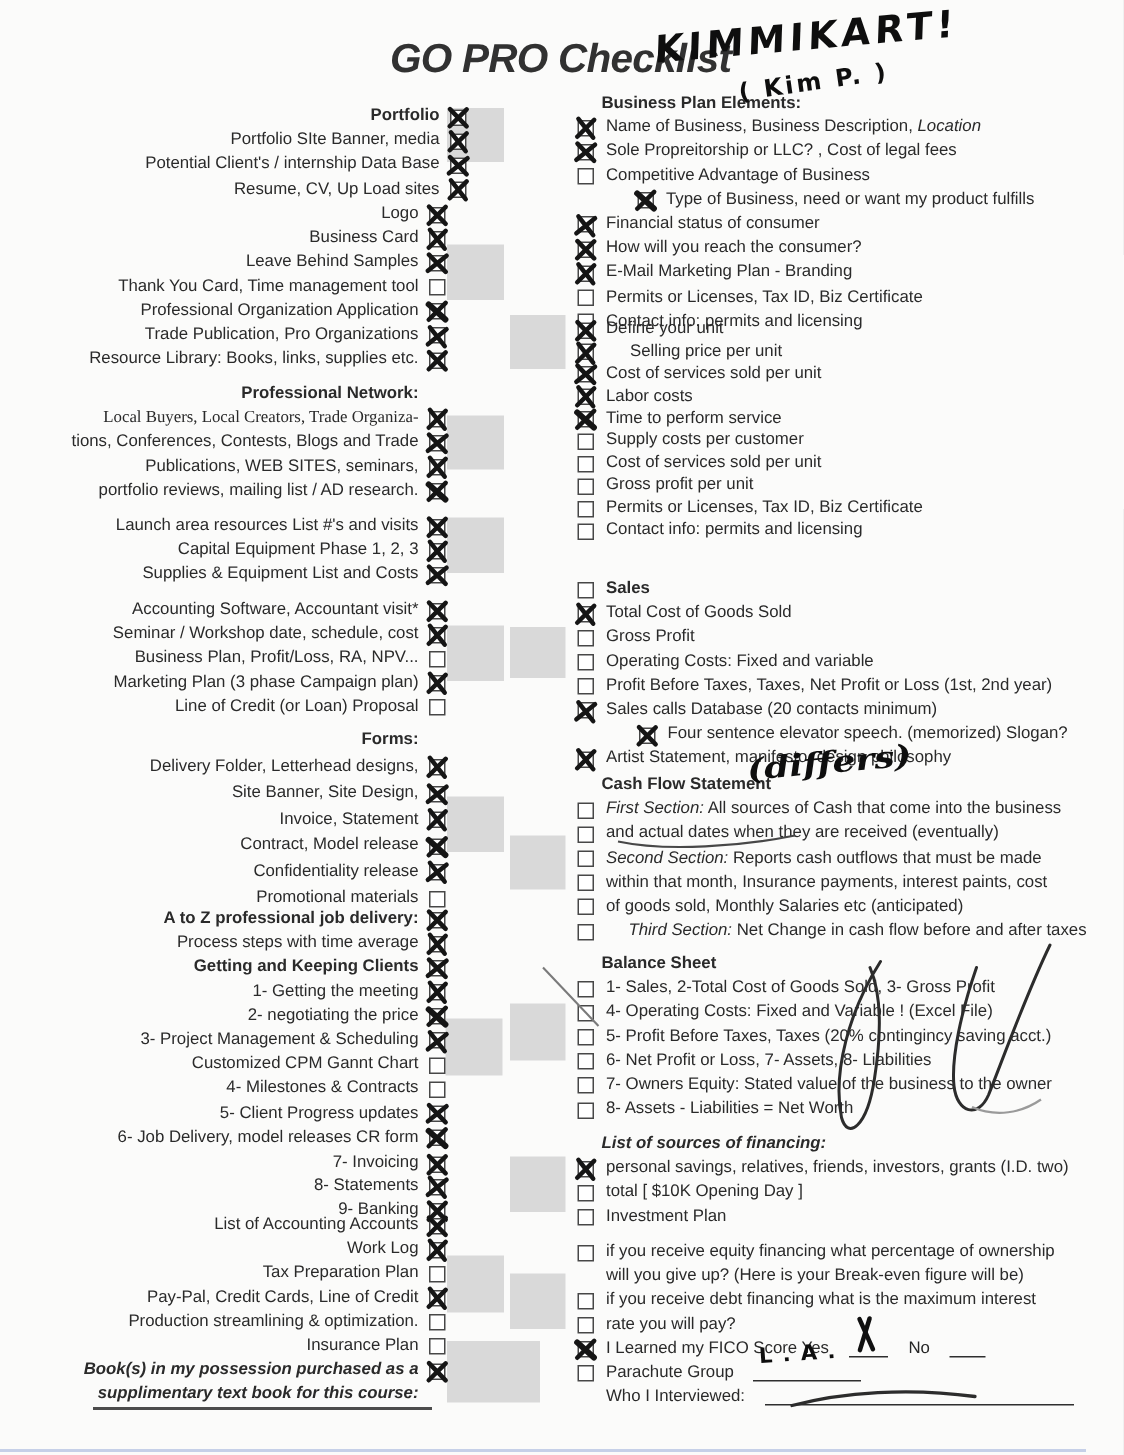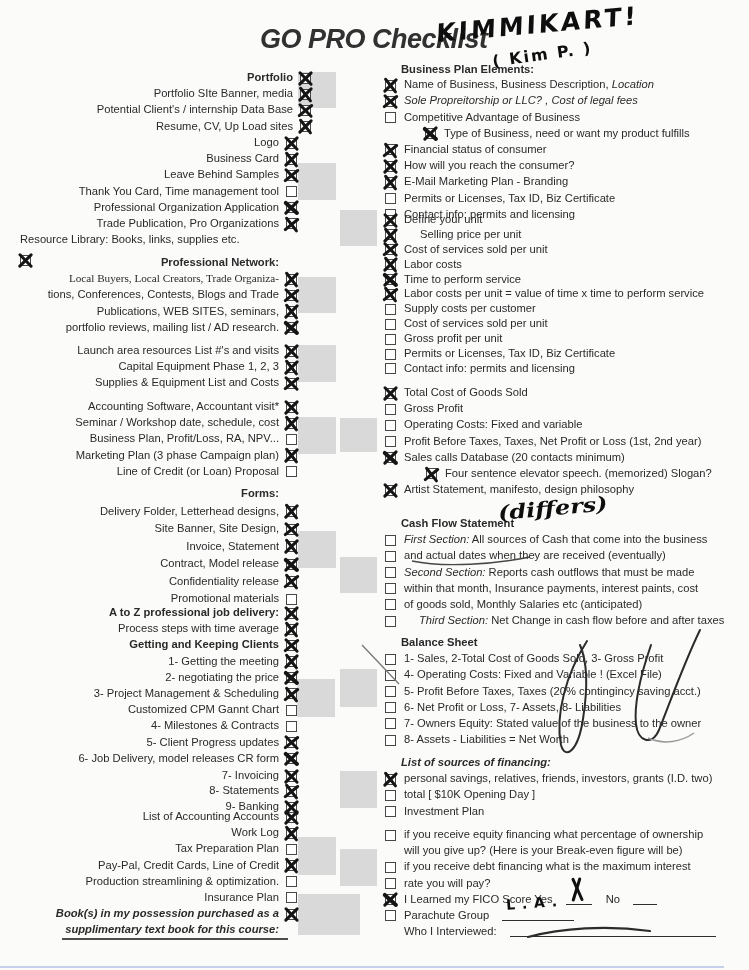--- a/index.html
+++ b/index.html
@@ -121,21 +121,21 @@
         <span class="cb"></span>
       </div>
       <div class="row" style="height: 16.2px;">
         <span class="txt">Professional Organization Application</span>
         <span class="cb x"></span>
       </div>
       <div class="row" style="height: 16.2px;">
         <span class="txt">Trade Publication, Pro Organizations</span>
         <span class="cb x"></span>
       </div>
-      <div class="row" style="height: 16.2px; flex-direction: column;">
+      <div class="row" style="height: 16.2px;">
         <span class="txt">Resource Library: Books, links, supplies etc.</span>
         <span class="cb x"></span>
       </div>
     </div>
     <div class="grp left" style="left: 20px; top: 256px; width: 277px;">
       <div class="row" style="height: 16.2px;">
         <span class="txt b">Professional Network:</span>
         <span class="cb ghost"></span>
       </div>
       <div class="row" style="height: 16.2px; font-family: Liberation Serif, serif;">
@@ -310,21 +310,21 @@
       </div>
     </div>
     <div class="grp right" style="left: 385px; top: 62px; width: 360px;">
       <div class="row hind" style="height: 16.2px; align-items: center;">
         <span class="txt b">Business Plan Elements:</span>
       </div>
       <div class="row" style="height: 16.2px;">
         <span class="cb x"></span>
         <span class="txt">Name of Business, Business Description, <em>Location</em></span>
       </div>
-      <div class="row" style="height: 16.2px; font-style: italic;">
+      <div class="row" style="height: 16.2px;">
         <span class="cb x"></span>
         <span class="txt">Sole Propreitorship or LLC? , Cost of legal fees</span>
       </div>
       <div class="row" style="height: 16.2px;">
         <span class="cb"></span>
         <span class="txt">Competitive Advantage of Business</span>
       </div>
       <div class="row" style="height: 16.2px; margin-left: 40px;">
         <span class="cb x"></span>
         <span class="txt">Type of Business, need or want my product fulfills</span>
@@ -365,24 +365,20 @@
       </div>
       <div class="row" style="height: 14.9px;">
         <span class="cb x"></span>
         <span class="txt">Labor costs</span>
       </div>
       <div class="row" style="height: 14.9px;">
         <span class="cb x"></span>
         <span class="txt">Time to perform service</span>
       </div>
       <div class="row" style="height: 14.9px;">
-        <span class="cb x"></span>
-        <span class="txt">Labor costs per unit = value of time x time to perform service</span>
-      </div>
-      <div class="row" style="height: 14.9px;">
         <span class="cb"></span>
         <span class="txt">Supply costs per customer</span>
       </div>
       <div class="row" style="height: 14.9px;">
         <span class="cb"></span>
         <span class="txt">Cost of services sold per unit</span>
       </div>
       <div class="row" style="height: 14.9px;">
         <span class="cb"></span>
         <span class="txt">Gross profit per unit</span>
@@ -390,20 +386,24 @@
       <div class="row" style="height: 14.9px;">
         <span class="cb"></span>
         <span class="txt">Permits or Licenses, Tax ID, Biz Certificate</span>
       </div>
       <div class="row" style="height: 14.9px;">
         <span class="cb"></span>
         <span class="txt">Contact info:  permits and licensing</span>
       </div>
     </div>
     <div class="grp right" style="left: 385px; top: 386px; width: 360px;">
+      <div class="row" style="height: 16.2px;">
+        <span class="cb"></span>
+        <span class="txt b">Sales</span>
+      </div>
       <div class="row" style="height: 16.2px;">
         <span class="cb x"></span>
         <span class="txt">Total Cost of Goods Sold</span>
       </div>
       <div class="row" style="height: 16.2px;">
         <span class="cb"></span>
         <span class="txt">Gross Profit</span>
       </div>
       <div class="row" style="height: 16.2px;">
         <span class="cb"></span>

